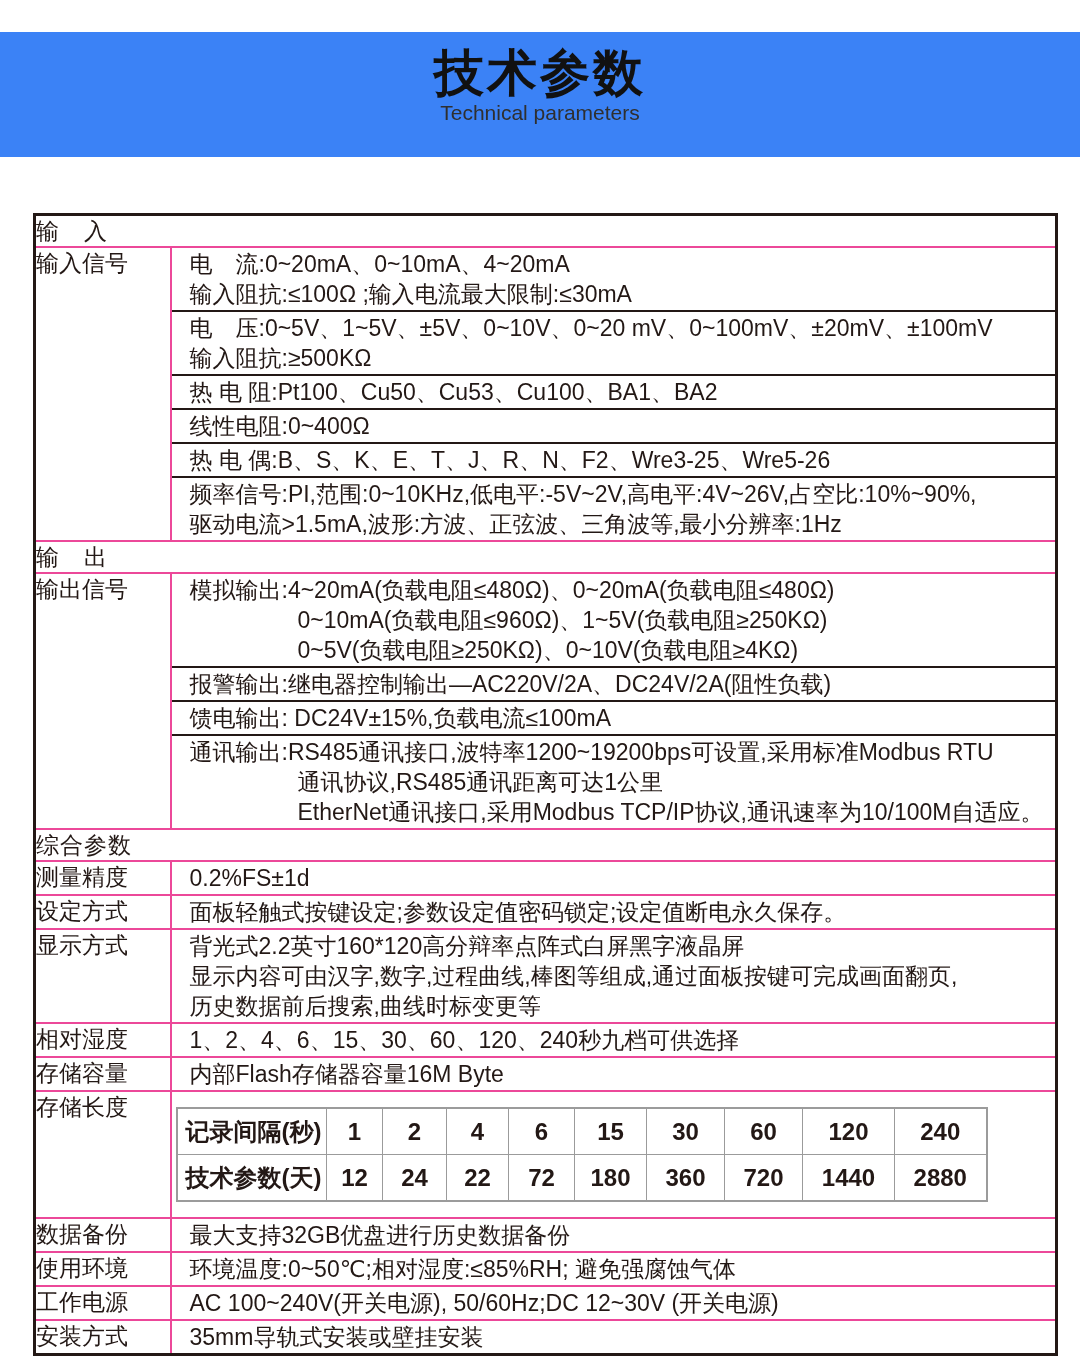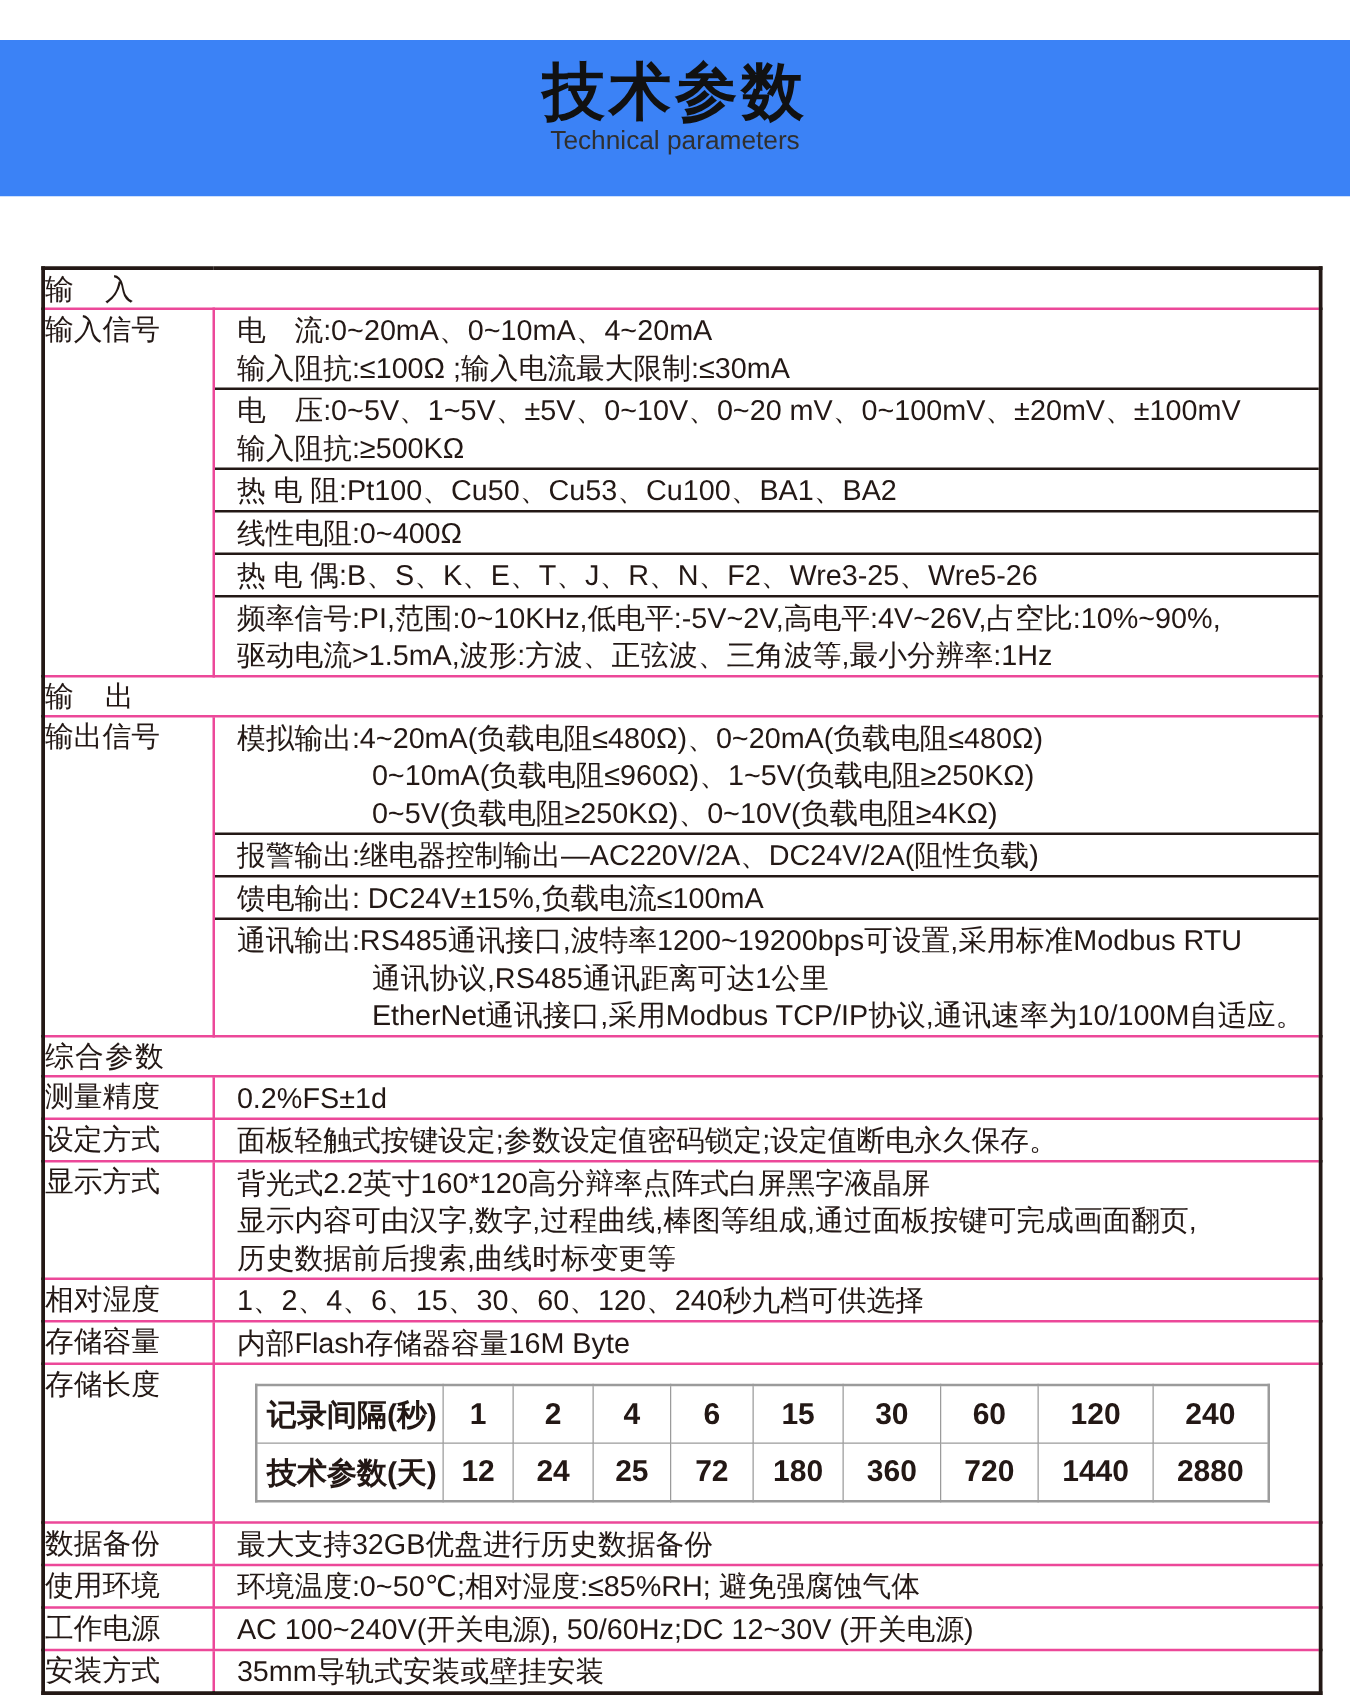--- a/index.html
+++ b/index.html
@@ -27,21 +27,21 @@
   table.spec td { border:2px solid #ec4899; padding:0; vertical-align:top; }
   td.seclabel { line-height:30px; padding:1px 0 1px 14px; letter-spacing:1px; }
   td.label   { width:136px; line-height:30px; padding:2px 0 2px 11px; }
   td.content { padding:0; }
   .sub { border-top:2px solid #231815; padding:1px 0; }
   .sub:first-child { border-top:none; }
   .line { line-height:30px; padding-left:18px; padding-right:4px; white-space:nowrap; }
   .line.indent { padding-left:126px; }
 
   table.storage {
-    border-collapse:collapse; margin:15px 0 15px 32px; width:803px;
+    border-collapse:collapse; margin:15px 0 15px 4px; width:803px;
     border:2px solid #9b9b9b; font-size:24px; table-layout:fixed;
   }
   table.storage td {
     border:1px solid #9b9b9b; height:45px; text-align:center;
     vertical-align:middle; padding:0;
   }
   table.storage td.stlabel { text-align:left; padding-left:8px; font-weight:bold; }
   table.storage td.num { font-weight:bold; }
 </style>
 </head>
@@ -188,21 +188,21 @@
             <td class="num">15</td>
             <td class="num">30</td>
             <td class="num">60</td>
             <td class="num">120</td>
             <td class="num">240</td>
           </tr>
           <tr>
             <td class="stlabel">技术参数(天)</td>
             <td class="num">12</td>
             <td class="num">24</td>
-            <td class="num">25</td>
+            <td class="num">22</td>
             <td class="num">72</td>
             <td class="num">180</td>
             <td class="num">360</td>
             <td class="num">720</td>
             <td class="num">1440</td>
             <td class="num">2880</td>
           </tr>
         </tbody>
             </table>
       </td>

